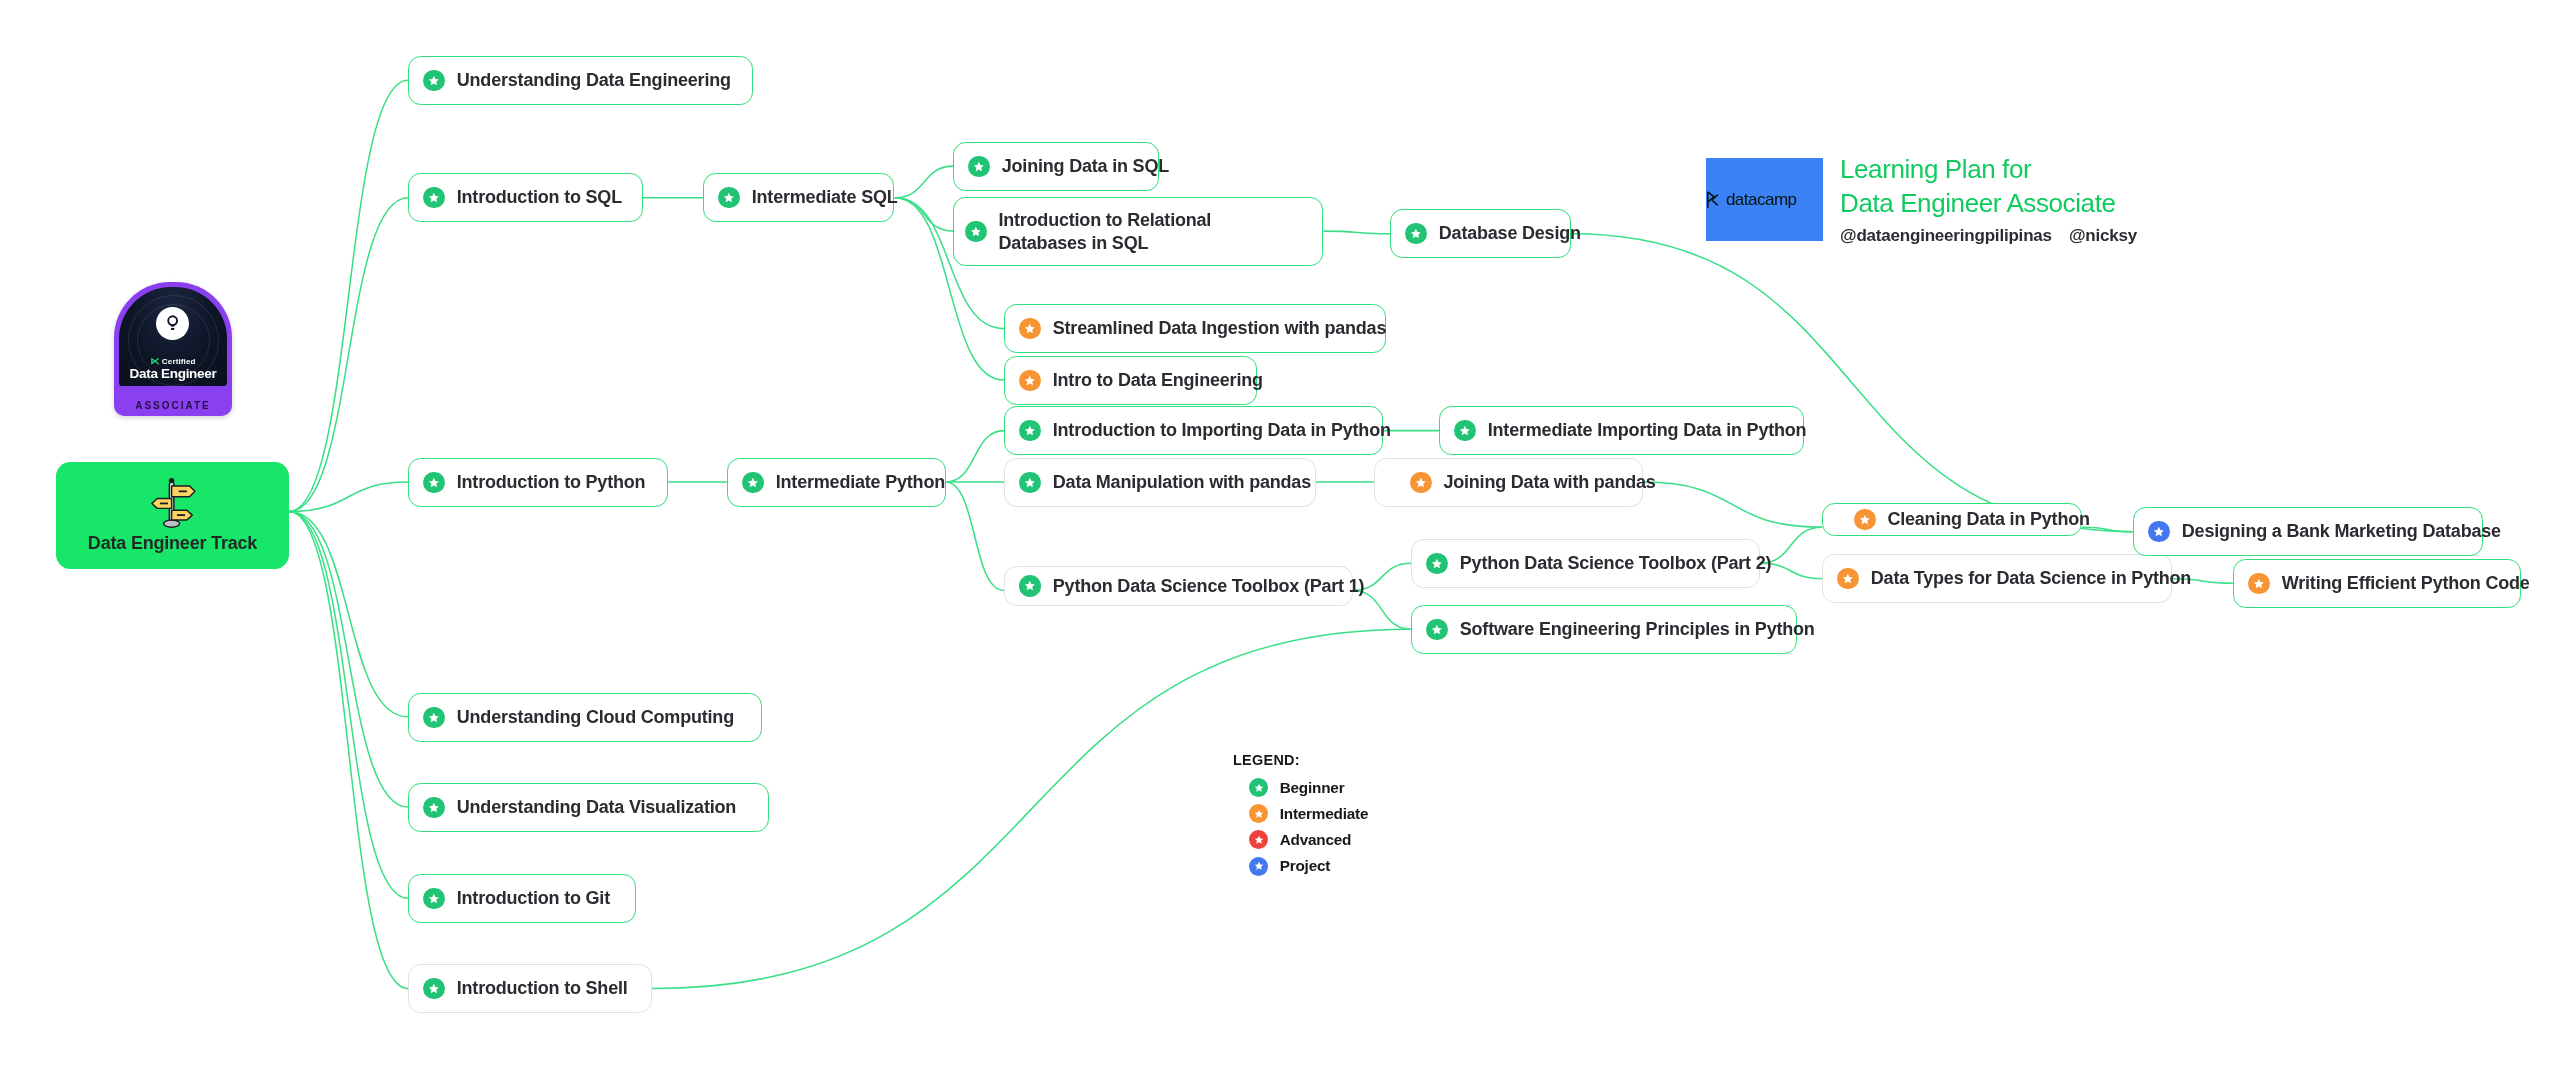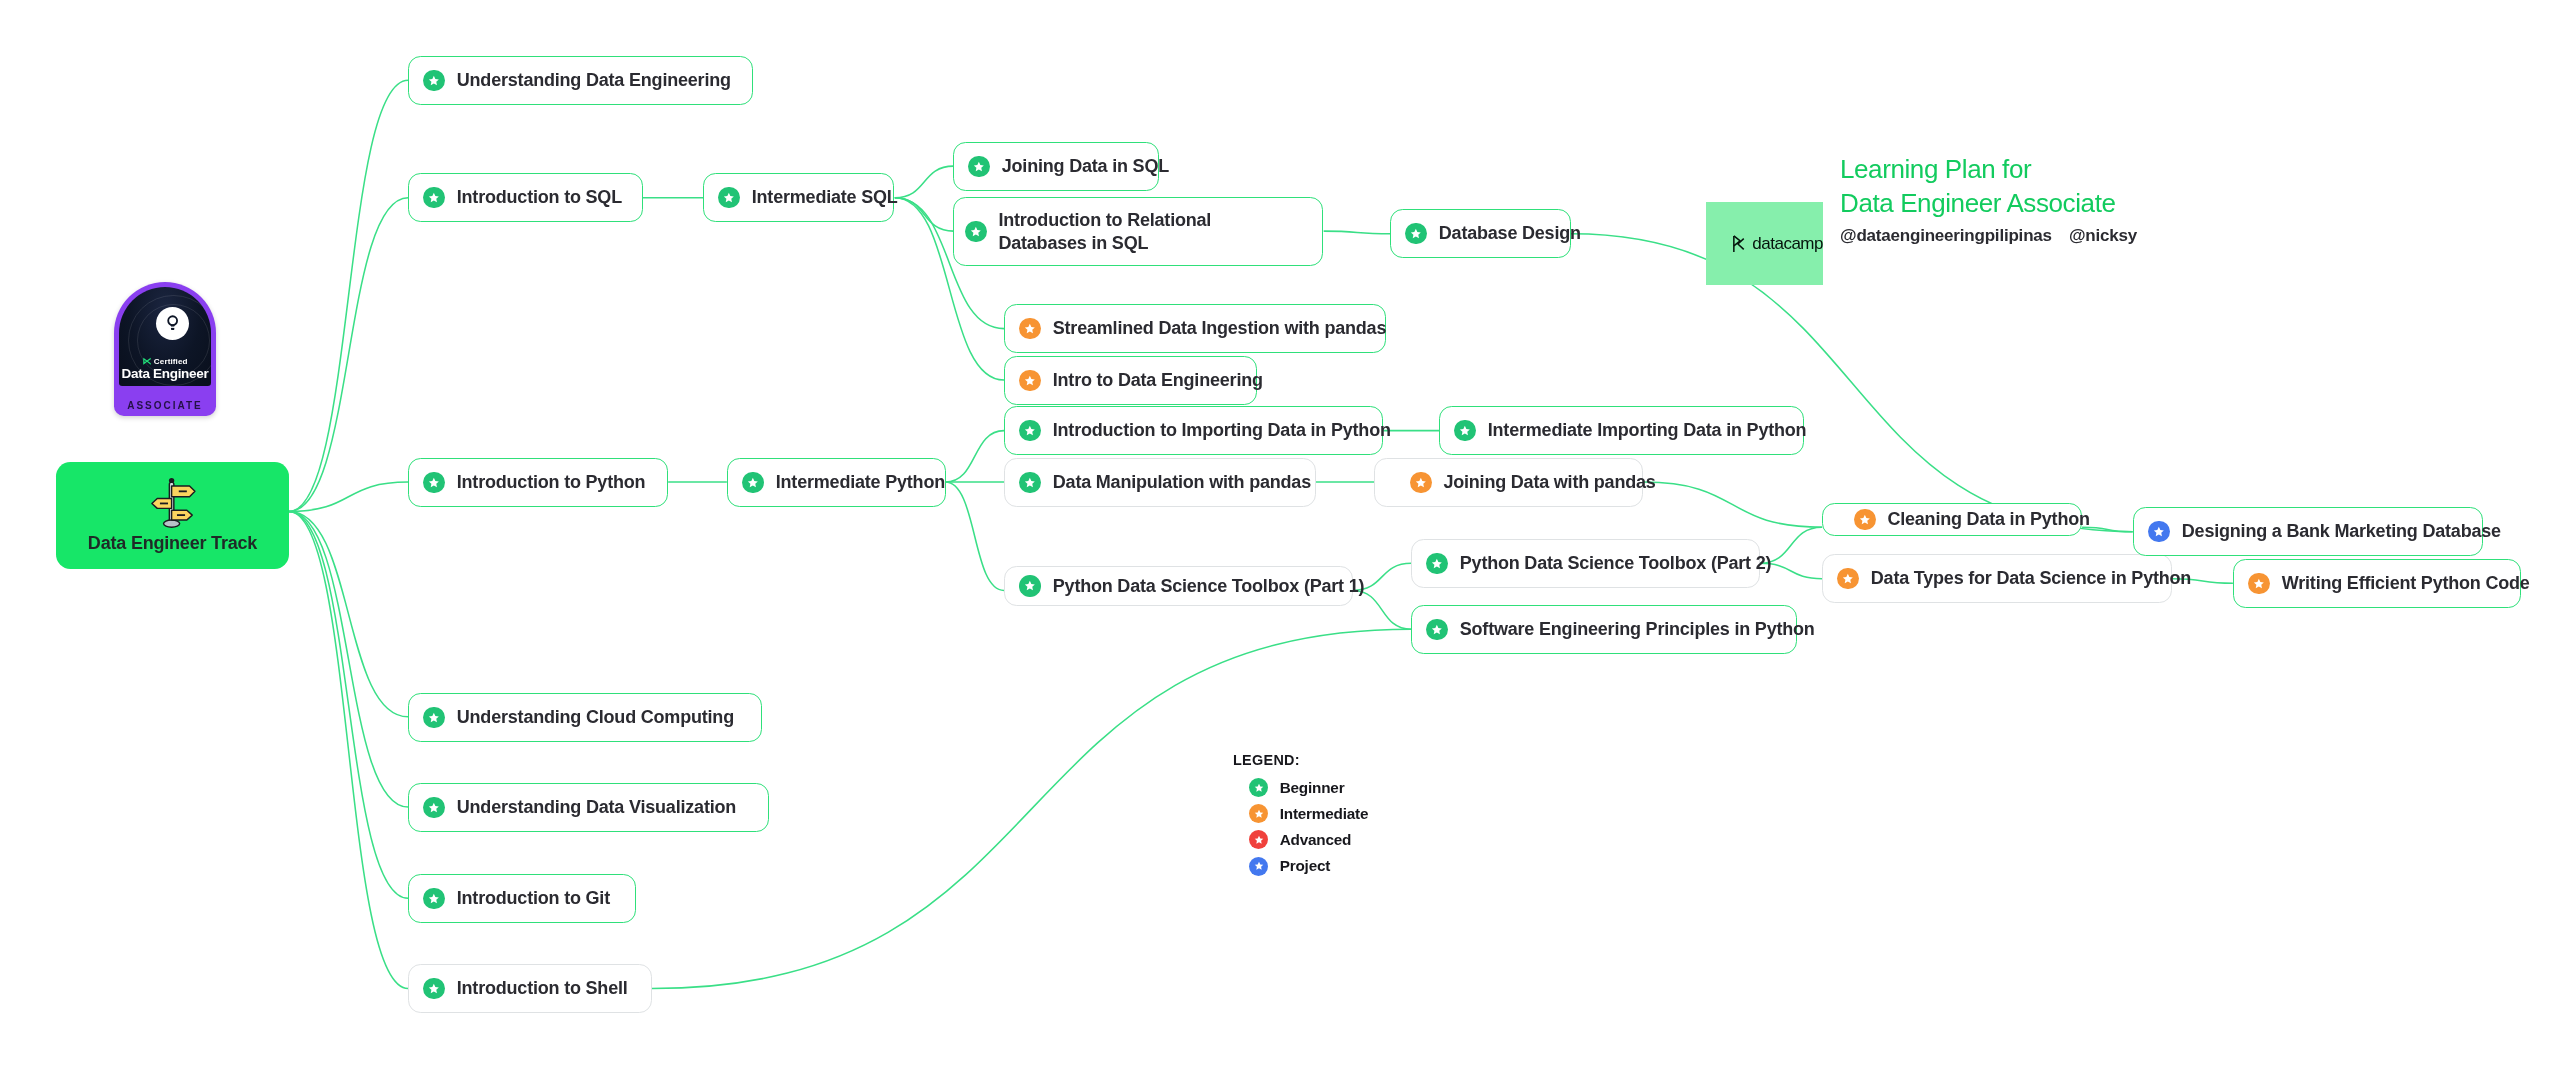--- a/index.html
+++ b/index.html
@@ -59,21 +59,21 @@
     align-items:center;justify-content:center;
     gap:3.6px;
   }
   #root-node .rootlabel{
     font-size:18px;font-weight:bold;color:#1f2a27;letter-spacing:-0.2px;
   }
   .signpost{width:47px;height:52px;display:block;}
 
   
   #cert-badge{
-    position:absolute;left:114px;top:282px;width:102px;height:134px;
+    position:absolute;left:114px;top:282px;width:118px;height:134px;
   }
   #cert-badge .shell{
     position:absolute;inset:0;
     background:#8a3ff0;
     border-radius:56px 56px 10.8px 10.8px;
     box-shadow:0 1.8px 5.4px rgba(0,0,0,.18);
   }
   #cert-badge .inner{
     position:absolute;left:5.4px;top:5.4px;right:5.4px;bottom:30px;
     background:radial-gradient(ellipse at 50% 22%, #1b2540 0%, #0d1526 55%, #090f1c 100%);
@@ -101,21 +101,21 @@
   }
   #cert-badge .tier{
     position:absolute;left:0;right:0;bottom:5.4px;
     text-align:center;font-size:10px;font-weight:bold;color:#241146;letter-spacing:2px;
   }
 
   
   #title-block{position:absolute;left:1706px;top:158px;}
   #dc-logo{
     position:absolute;left:0;top:0;width:117px;height:83px;
-    background:#86efac;display:flex;align-items:center;justify-content:flex-end;margin-top:44px;
+    background:#3b82f6;display:flex;align-items:center;justify-content:flex-start;
   }
   #dc-logo .wordmark{
     font-size:17px;font-weight:normal;color:#05140c;letter-spacing:-0.5px;
     display:flex;align-items:center;gap:3.6px;
   }
   #title-text{position:absolute;left:134px;top:-6.3px;width:578px;}
   #title-text .t1,#title-text .t2{
     font-size:26px;color:#12cb5e;font-weight:normal;letter-spacing:-0.4px;line-height:1.32;
   }
   #title-text .handles{

